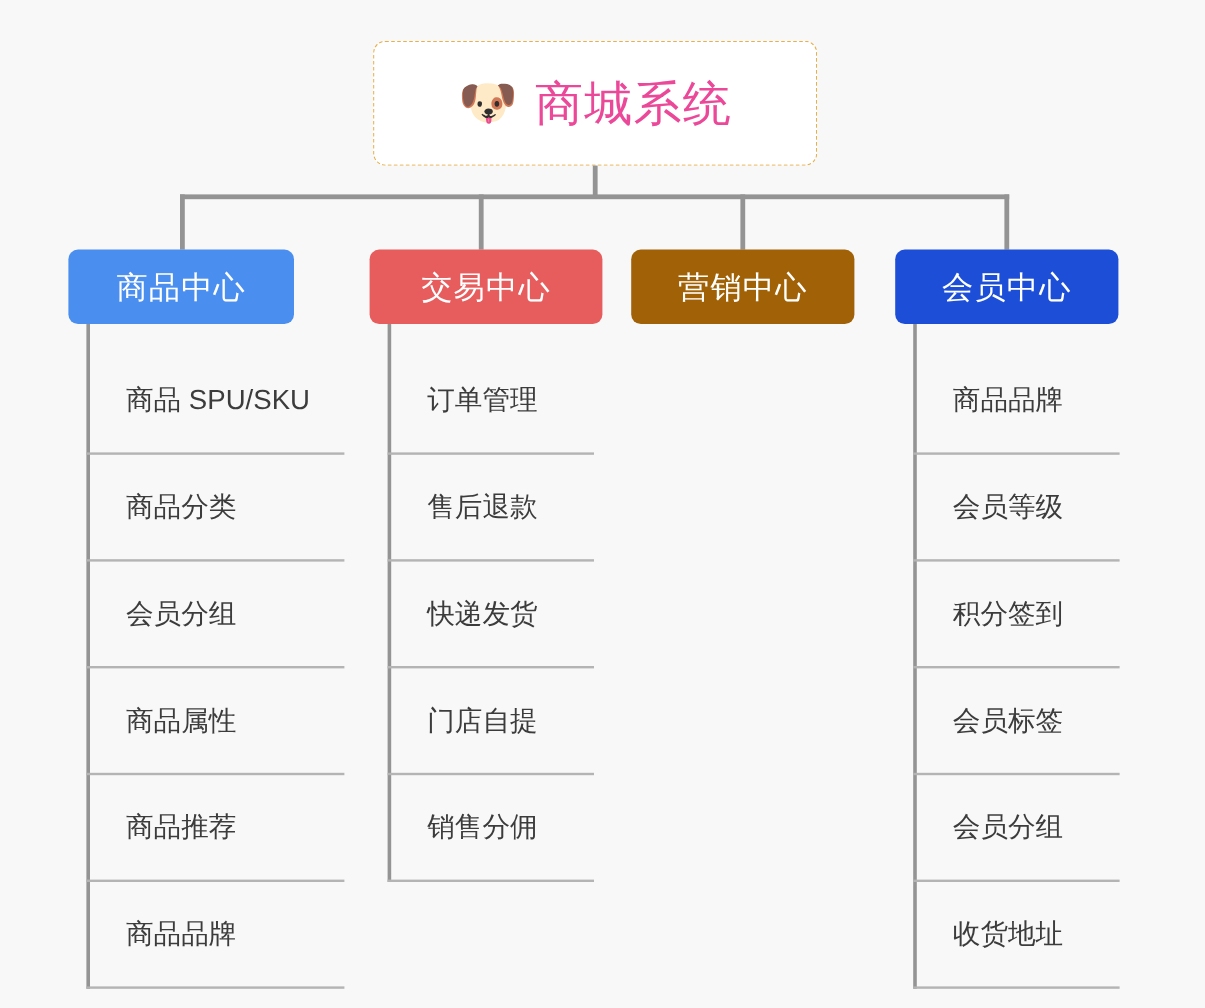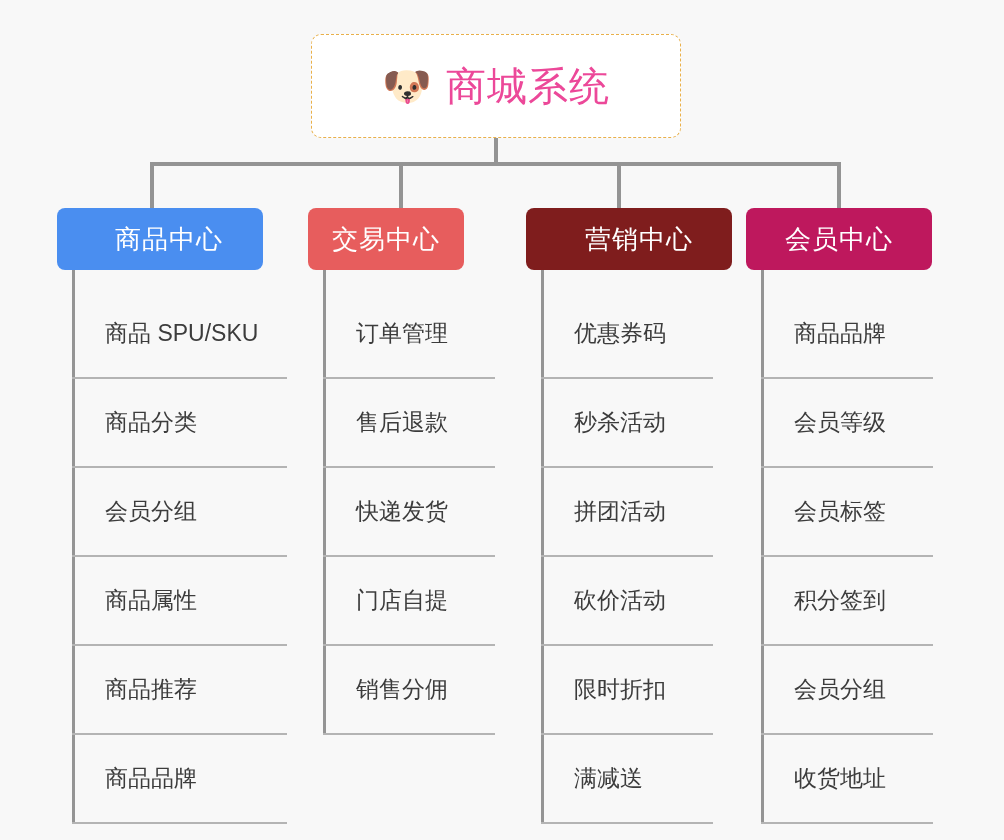--- a/index.html
+++ b/index.html
@@ -89,21 +89,21 @@
     height: 62px;
     border-radius: 8px;
     display: flex;
     align-items: center;
     justify-content: center;
     color: #ffffff;
     font-size: 26px;
     letter-spacing: 1px;
   }
   .col-1 .cat-header { width: 188px; }
-  .col-2 .cat-header { width: 156px; }
+  .col-2 .cat-header { width: 194px; }
   .col-3 .cat-header { width: 186px; }
   .col-4 .cat-header { width: 186px; }
 
   
   .leaf-list {
     position: relative;
     margin-top: 0;
     padding-left: 15px;
     padding-top: 20px;
   }
@@ -145,21 +145,21 @@
   </div>
 
   <div class="conn conn-v-root" style="background: rgb(148, 148, 148);"></div>
   <div class="conn conn-h-main" style="background: rgb(148, 148, 148);"></div>
   <div class="conn conn-drop d1" style="background: rgb(148, 148, 148);"></div>
   <div class="conn conn-drop d2" style="background: rgb(148, 148, 148);"></div>
   <div class="conn conn-drop d3" style="background: rgb(148, 148, 148);"></div>
   <div class="conn conn-drop d4" style="background: rgb(148, 148, 148);"></div>
 
   <div class="column col-1">
-    <div class="cat-header" style="background: rgb(74, 142, 240); padding-left: 18px;">商品中心</div>
+    <div class="cat-header" style="background: rgb(74, 142, 240);">商品中心</div>
     <div class="leaf-list">
       <div class="leaf-item wide">商品 SPU/SKU</div>
       <div class="leaf-item">商品分类</div>
       <div class="leaf-item">会员分组</div>
       <div class="leaf-item">商品属性</div>
       <div class="leaf-item">商品推荐</div>
       <div class="leaf-item">商品品牌</div>
     </div>
   </div>
 
@@ -168,36 +168,28 @@
     <div class="leaf-list">
       <div class="leaf-item">订单管理</div>
       <div class="leaf-item">售后退款</div>
       <div class="leaf-item">快递发货</div>
       <div class="leaf-item">门店自提</div>
       <div class="leaf-item">销售分佣</div>
     </div>
   </div>
 
   <div class="column col-3">
-    <div class="cat-header" style="background: #7f1d1d; padding-left: 20px;">营销中心</div>
-    <div class="leaf-list">
-      <div class="leaf-item">优惠券码</div>
-      <div class="leaf-item">秒杀活动</div>
-      <div class="leaf-item">拼团活动</div>
-      <div class="leaf-item">砍价活动</div>
-      <div class="leaf-item">限时折扣</div>
-      <div class="leaf-item">满减送</div>
-    </div>
+    <div class="cat-header" style="background: #a16207;">营销中心</div>
   </div>
 
   <div class="column col-4">
-    <div class="cat-header" style="background: #be185d;">会员中心</div>
+    <div class="cat-header" style="background: #1d4ed8;">会员中心</div>
     <div class="leaf-list">
       <div class="leaf-item">商品品牌</div>
       <div class="leaf-item">会员等级</div>
+      <div class="leaf-item">积分签到</div>
       <div class="leaf-item">会员标签</div>
-      <div class="leaf-item">积分签到</div>
       <div class="leaf-item">会员分组</div>
       <div class="leaf-item">收货地址</div>
     </div>
   </div>
 
 </div>
 
 </body></html>

